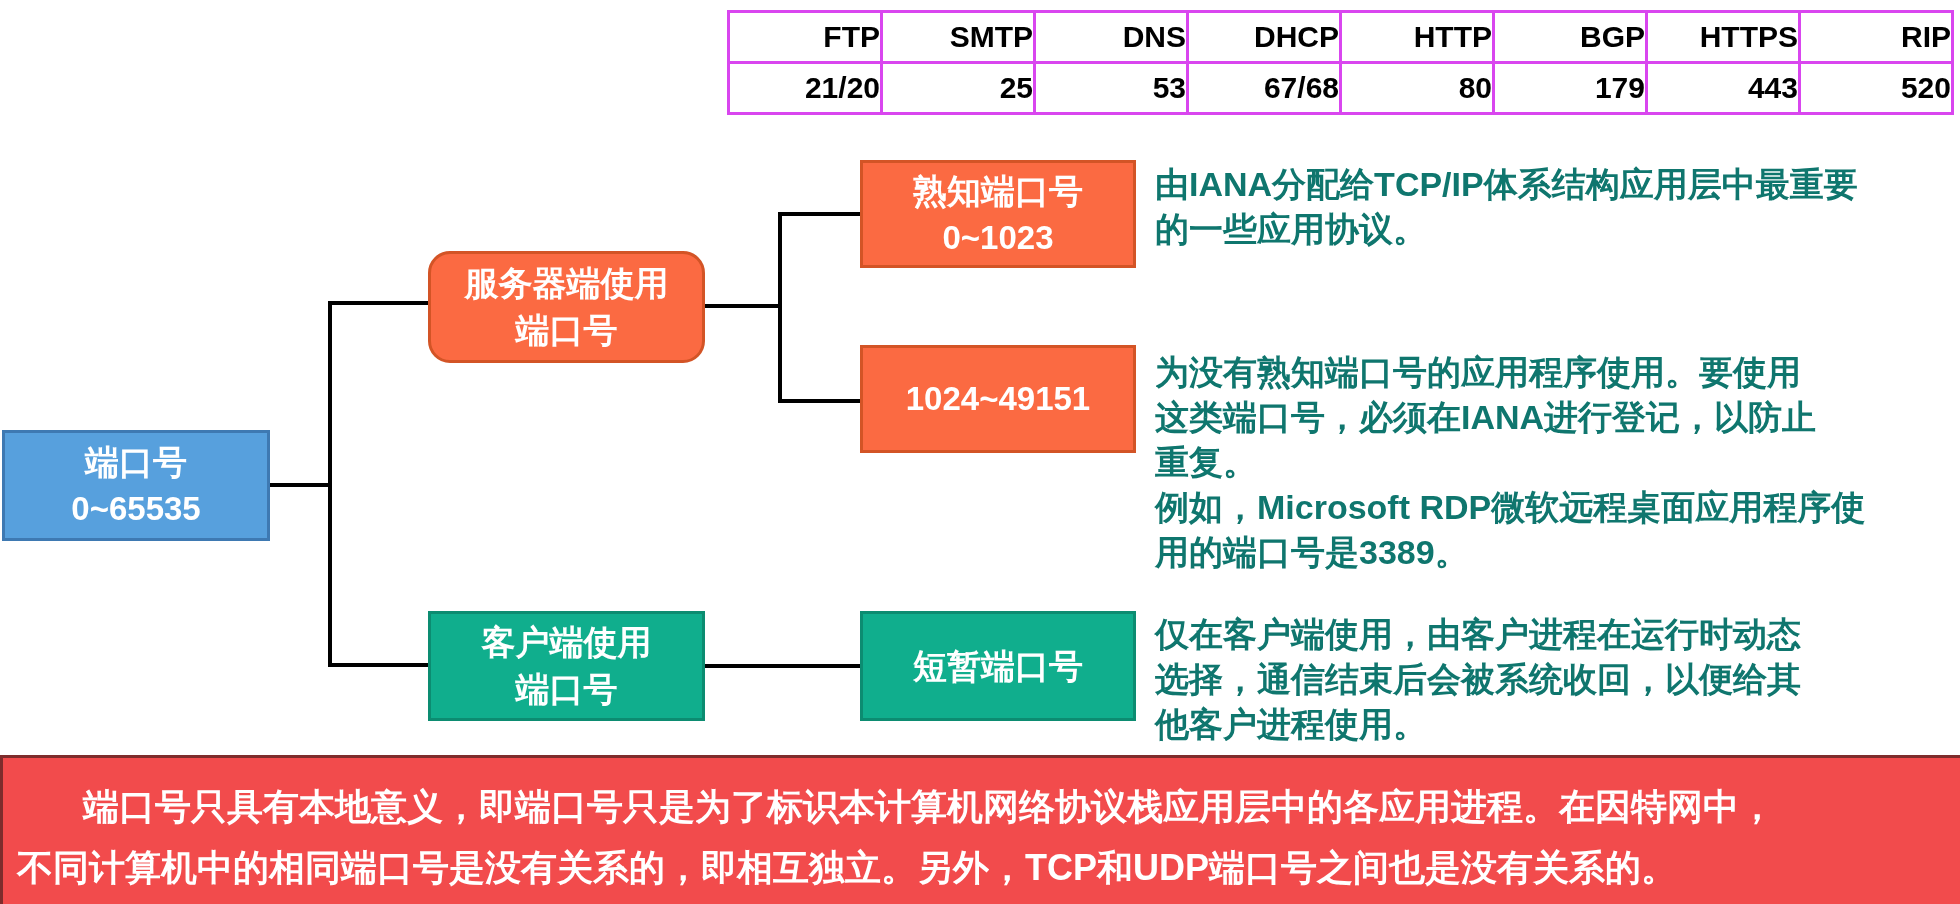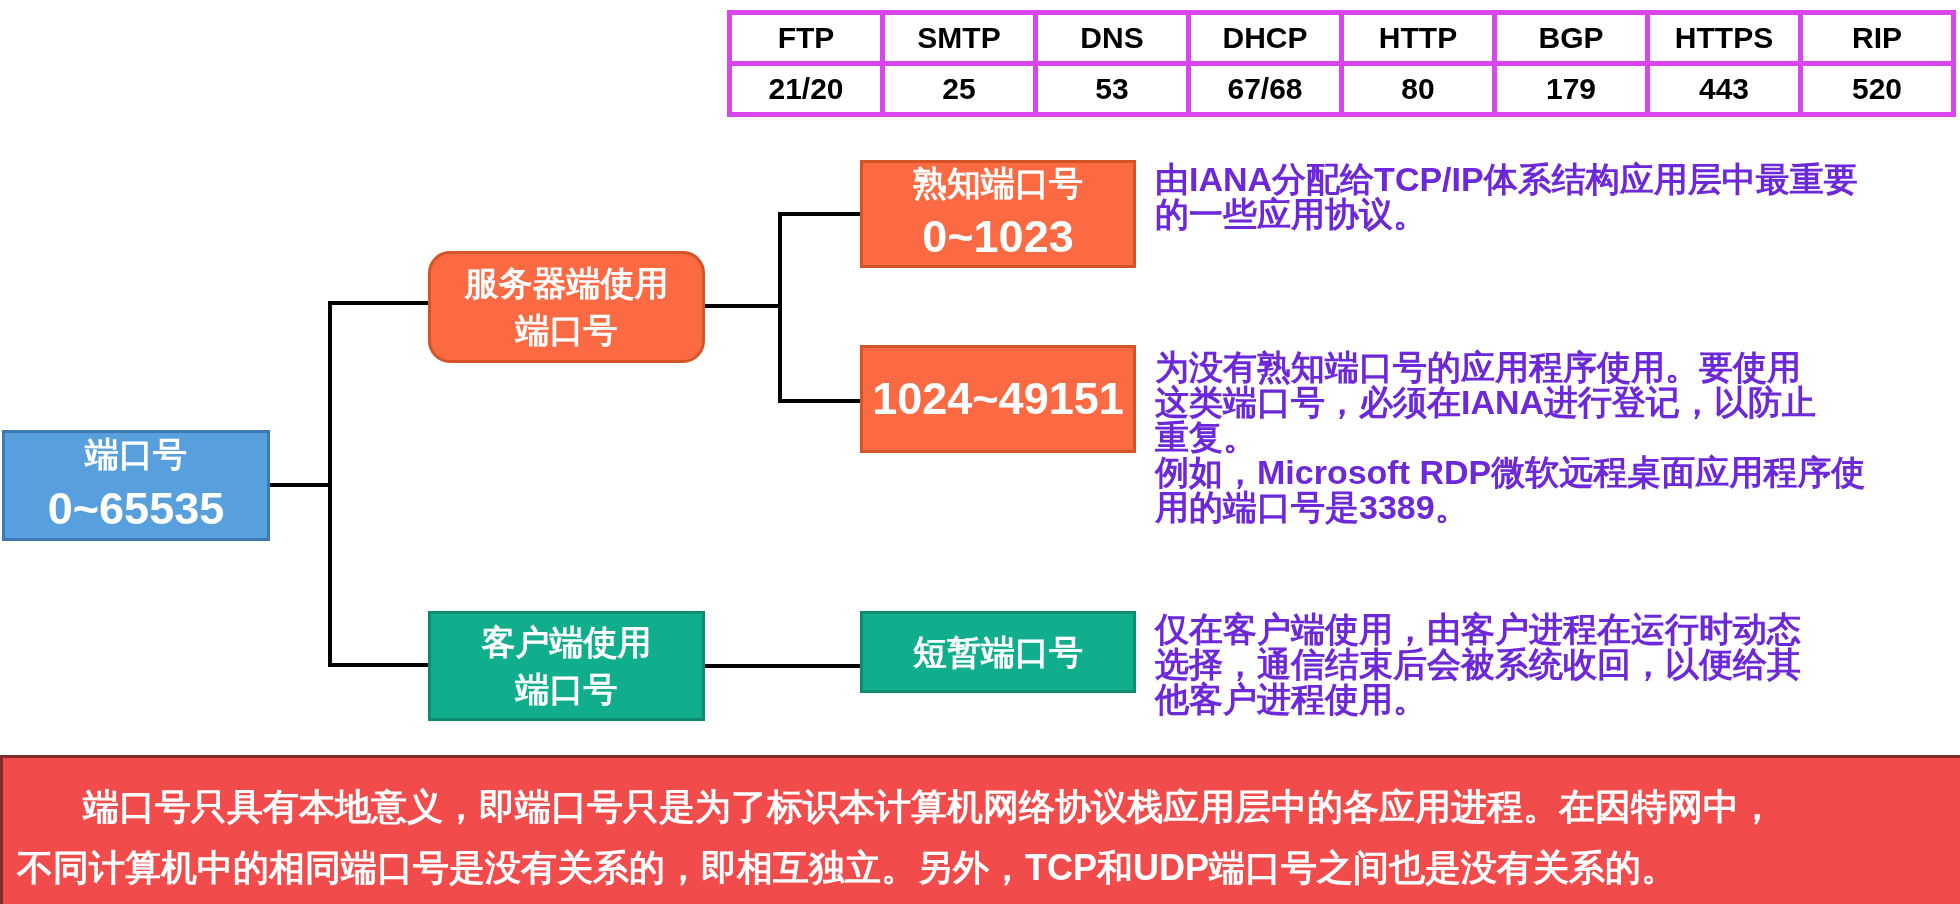--- a/index.html
+++ b/index.html
@@ -4,50 +4,50 @@
 <style>
   * { margin:0; padding:0; box-sizing:border-box; }
   html,body { width:1960px; height:904px; background:#ffffff; overflow:hidden; }
   body { font-family:"Liberation Sans", sans-serif; font-weight:bold; }
 
   #stage { position:relative; width:1960px; height:904px; background:#fff; }
 
   
   .port-table { position:absolute; left:727px; top:10px; border-collapse:collapse; }
   .port-table td {
-    width:153px; height:51px; border:5px solid #d946ef; text-align:center;
+    width:153px; height:51px; border:3px solid #d946ef; text-align:right;
     vertical-align:middle; font-size:30px; font-weight:bold; color:#000;
     letter-spacing:0px;
   }
 
   
   .node {
     position:absolute; display:flex; flex-direction:column; 
     justify-content:center; text-align:center; color:#fff; font-weight:bold;
     font-size:34px; line-height:1.38; white-space:pre-line;
   }
-  .node .rng { font-size:45px; }
+  .node .rng { font-size:33px; }
   .blue  { background:var(--blue-fill);  border:3px solid var(--blue-border); }
   .orange{ background:var(--orange-fill);border:3px solid var(--orange-border); }
   .green { background:var(--green-fill); border:3px solid var(--green-border); }
 
   #root-box       { left:2px;   top:430px; width:268px; height:111px; }
   #server-box     { left:428px; top:251px; width:277px; height:112px;border-radius:22px; }
   #wellknown-box  { left:860px; top:160px; width:276px; height:108px; }
   #registered-box { left:860px; top:345px; width:276px; height:108px; }
   #client-box     { left:428px; top:611px; width:277px; height:110px; }
-  #ephemeral-box  { left:860px; top:611px; width:276px; height:82px; }
+  #ephemeral-box  { left:860px; top:611px; width:276px; height:110px; }
 
   
   .conn { position:absolute; background:#000; }
 
   
   .desc {
-    position:absolute; left:1155px; width:805px; color:#6d28d9;
-    font-size:34px; font-weight:bold; line-height:35px; white-space:pre-line;
+    position:absolute; left:1155px; width:805px; color:#0f766e;
+    font-size:34px; font-weight:bold; line-height:45px; white-space:pre-line;
   }
   #desc-wellknown  { top:162px; }
   #desc-registered { top:350px; }
   #desc-ephemeral  { top:612px; }
 
   
   #banner {
     position:absolute; left:0; top:755px; width:1964px; height:152px;
     background:var(--red-fill);
     border:3px solid var(--red-border); border-right:none;

